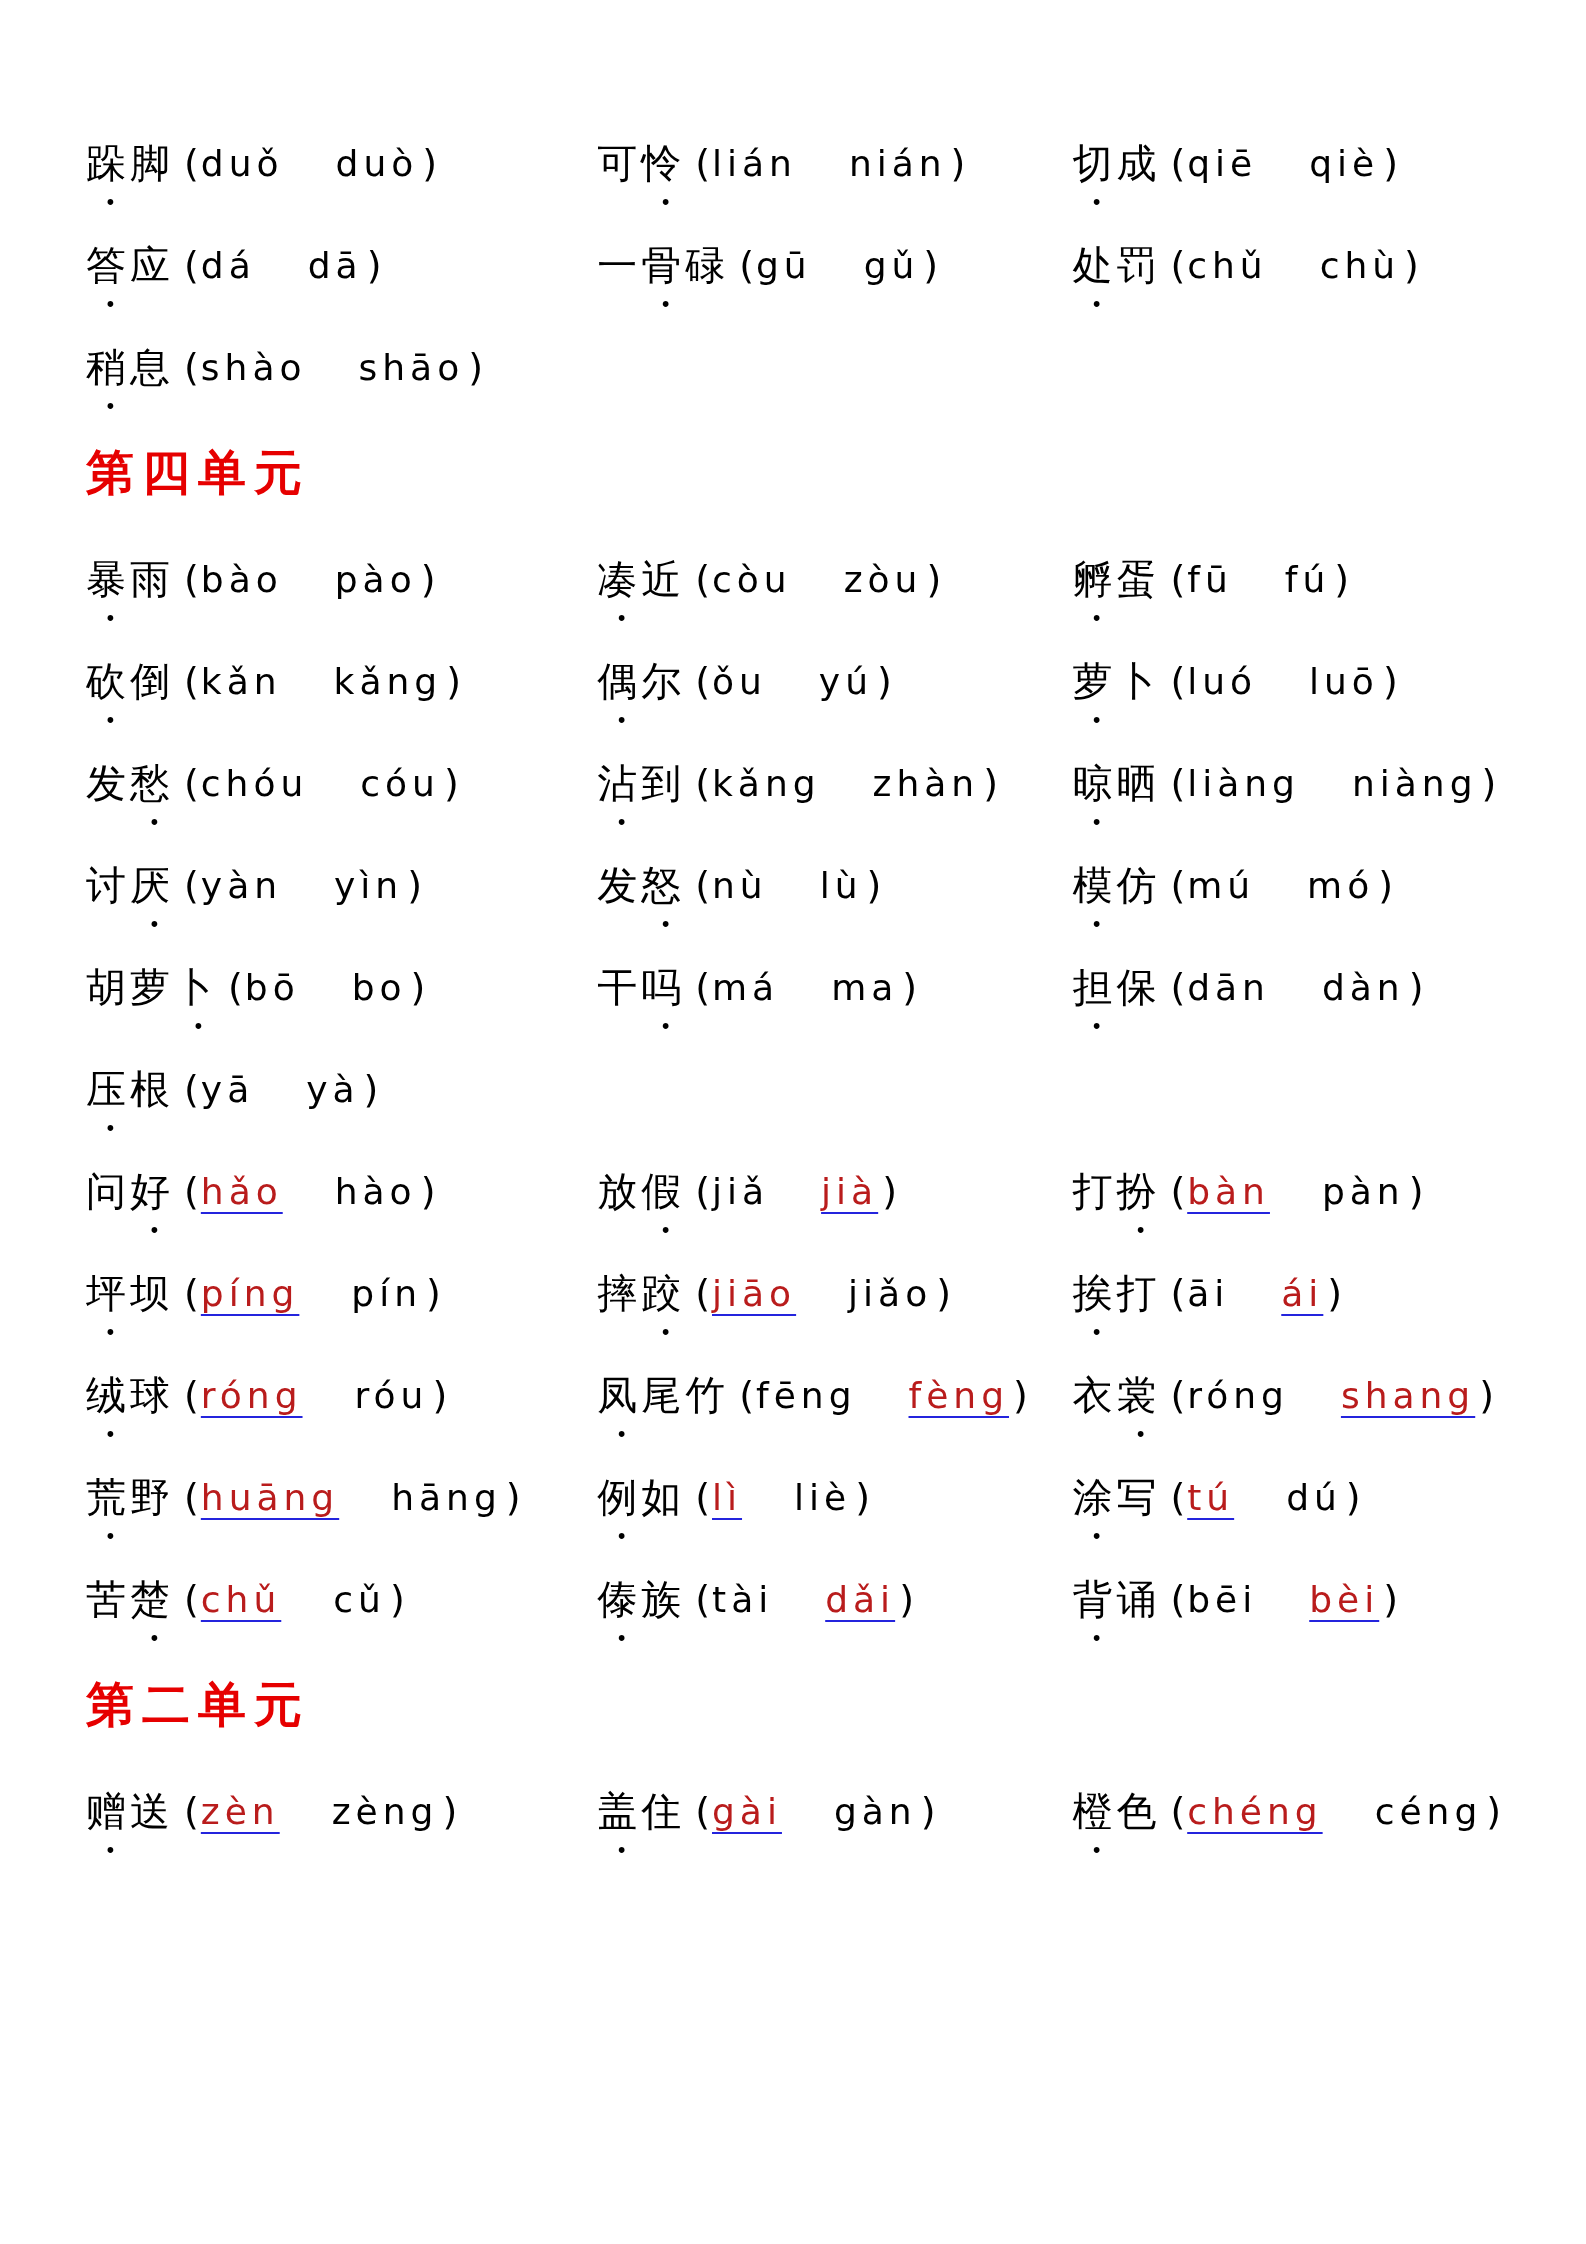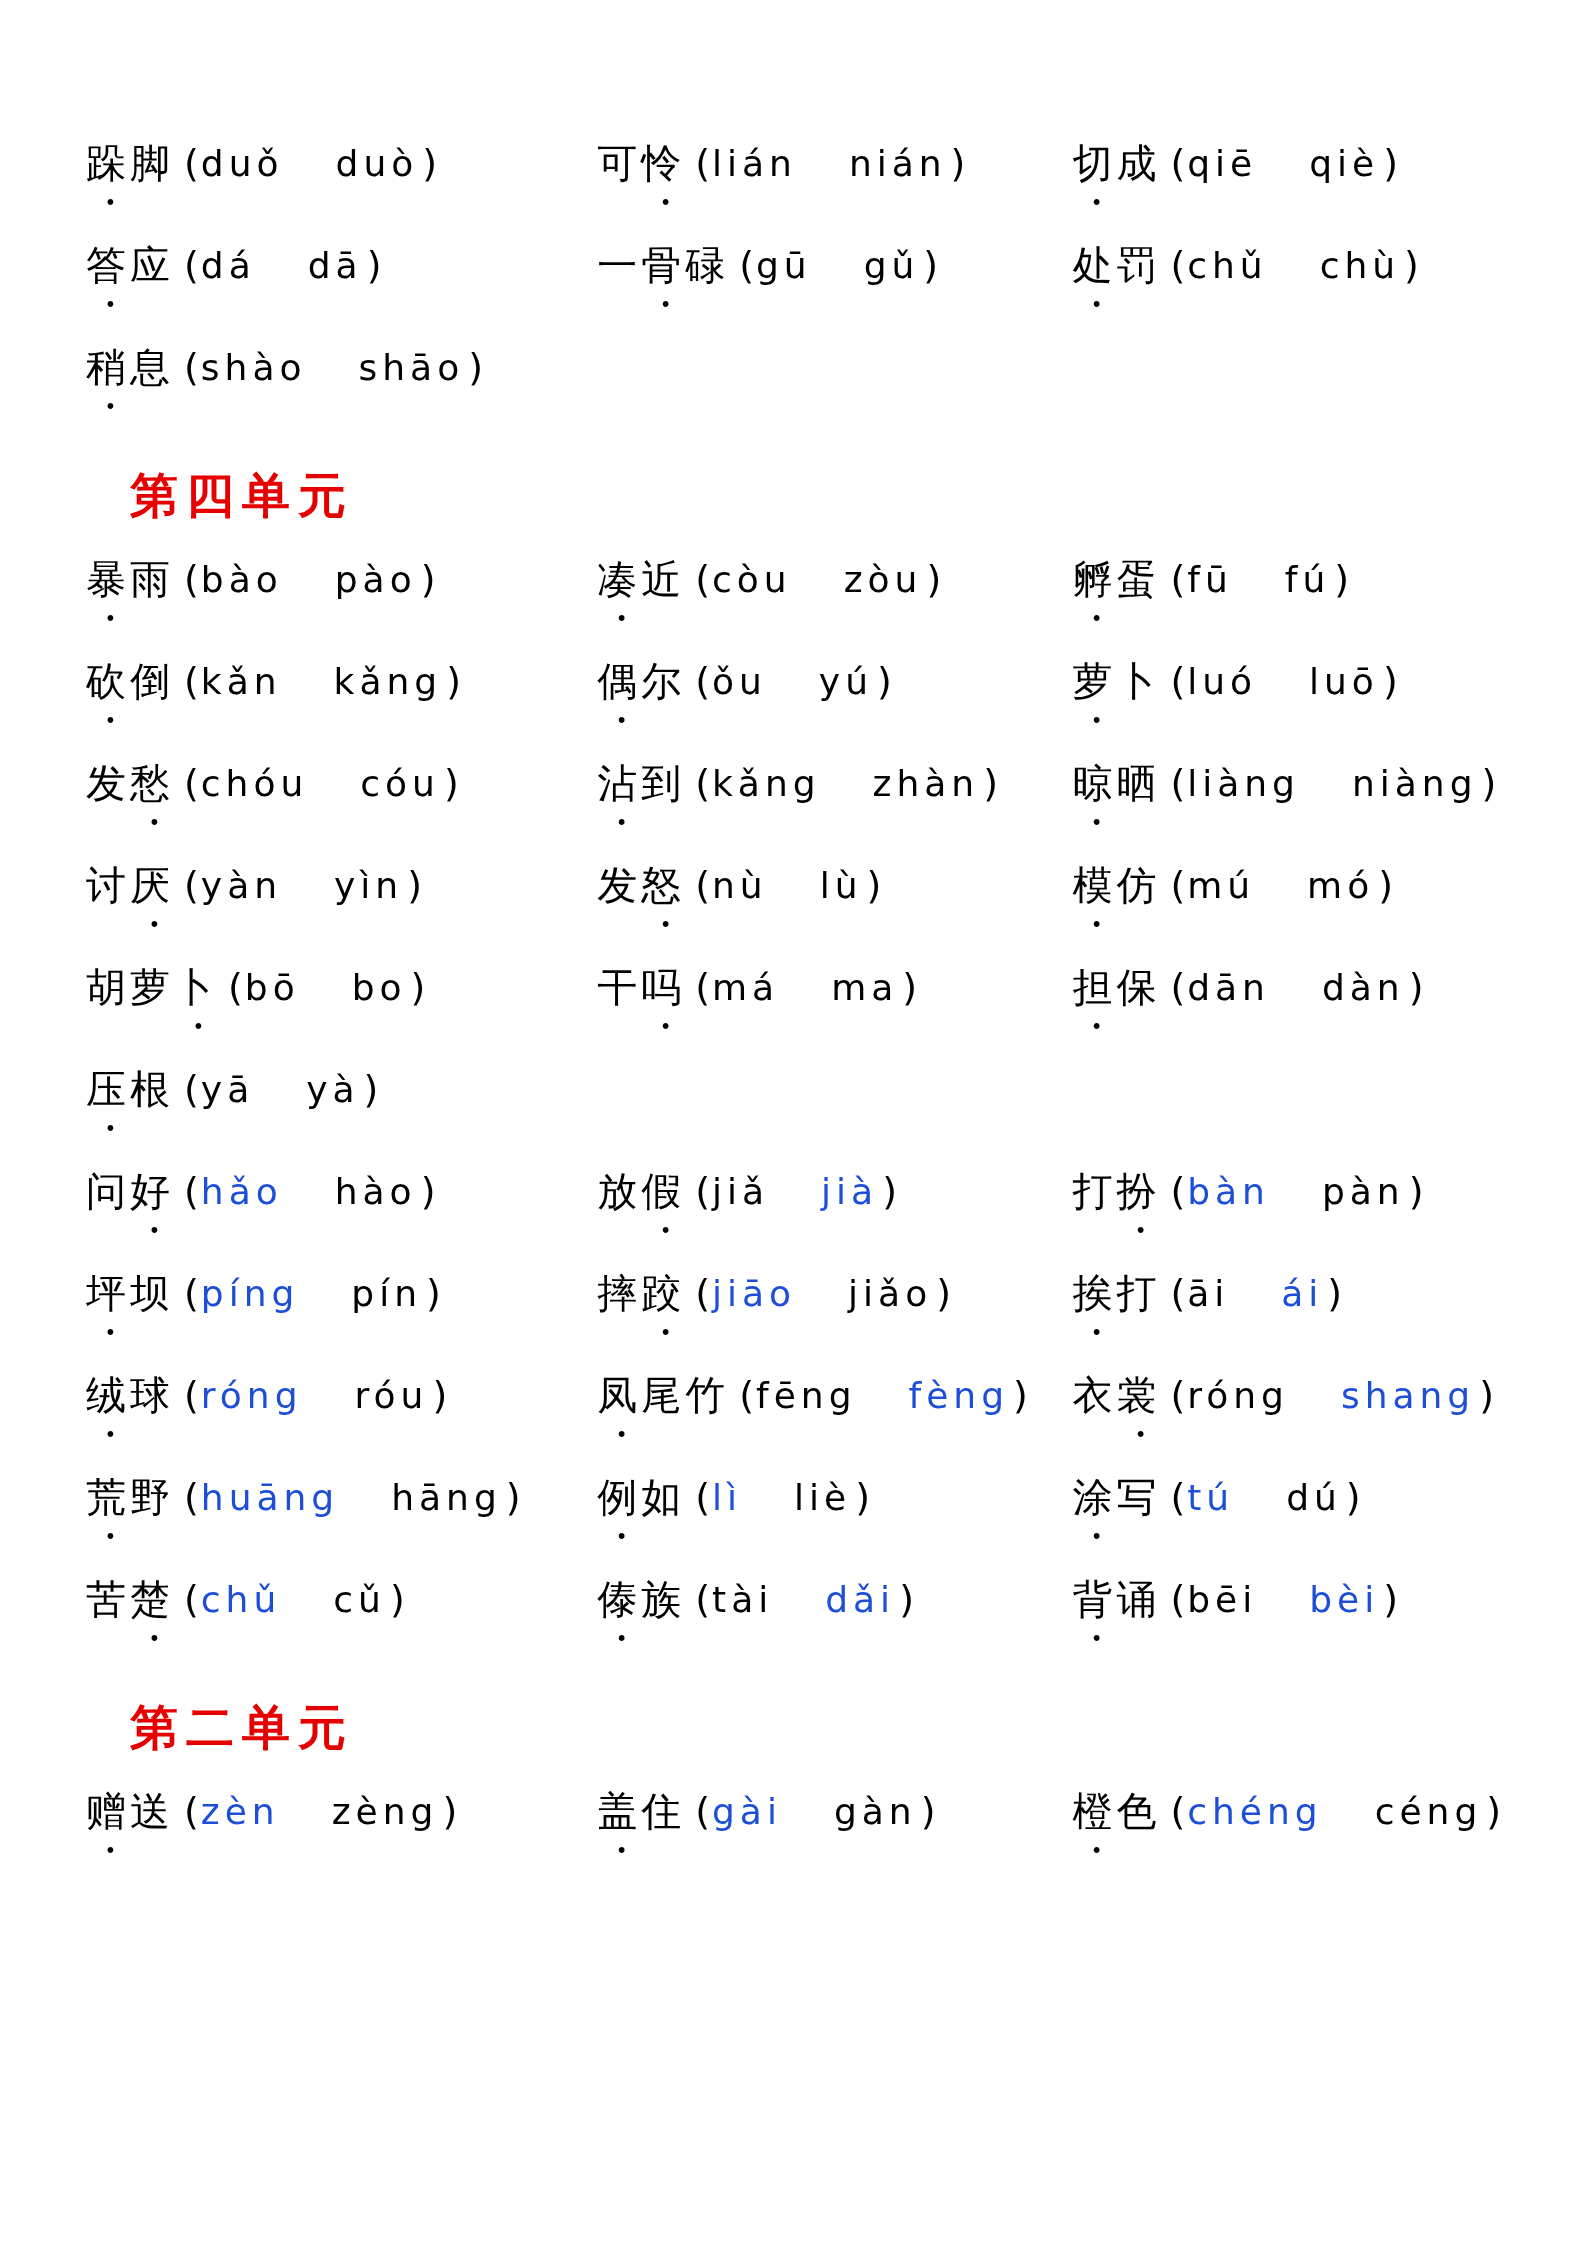--- a/index.html
+++ b/index.html
@@ -47,30 +47,30 @@
     font-family:"DejaVu Sans",sans-serif;
   }
   .paren.close{margin:0 0 0 4px;}
   .opt{
     font-size:36px;
     letter-spacing:5px;
     font-family:"DejaVu Sans",sans-serif;
   }
   .opt.second{margin-left:52px;}
   .opt.correct{
-    color:#1d4ed8;
+    color:#b91c1c;
+    text-decoration:underline;
     text-decoration-color:#2424dd;
     text-decoration-thickness:2px;
     text-underline-offset:8px;
   }
   .hdr{
     height:110px;
     display:flex;
-    align-items:flex-end;
-    margin-left:44px;
+    align-items:center;
   }
   .hdr-text{
     font-family:"DejaVu Serif",serif;
     font-weight:bold;
     font-size:48px;
     letter-spacing:8px;
     color:#e60000;
   }
 </style>
 </head>

